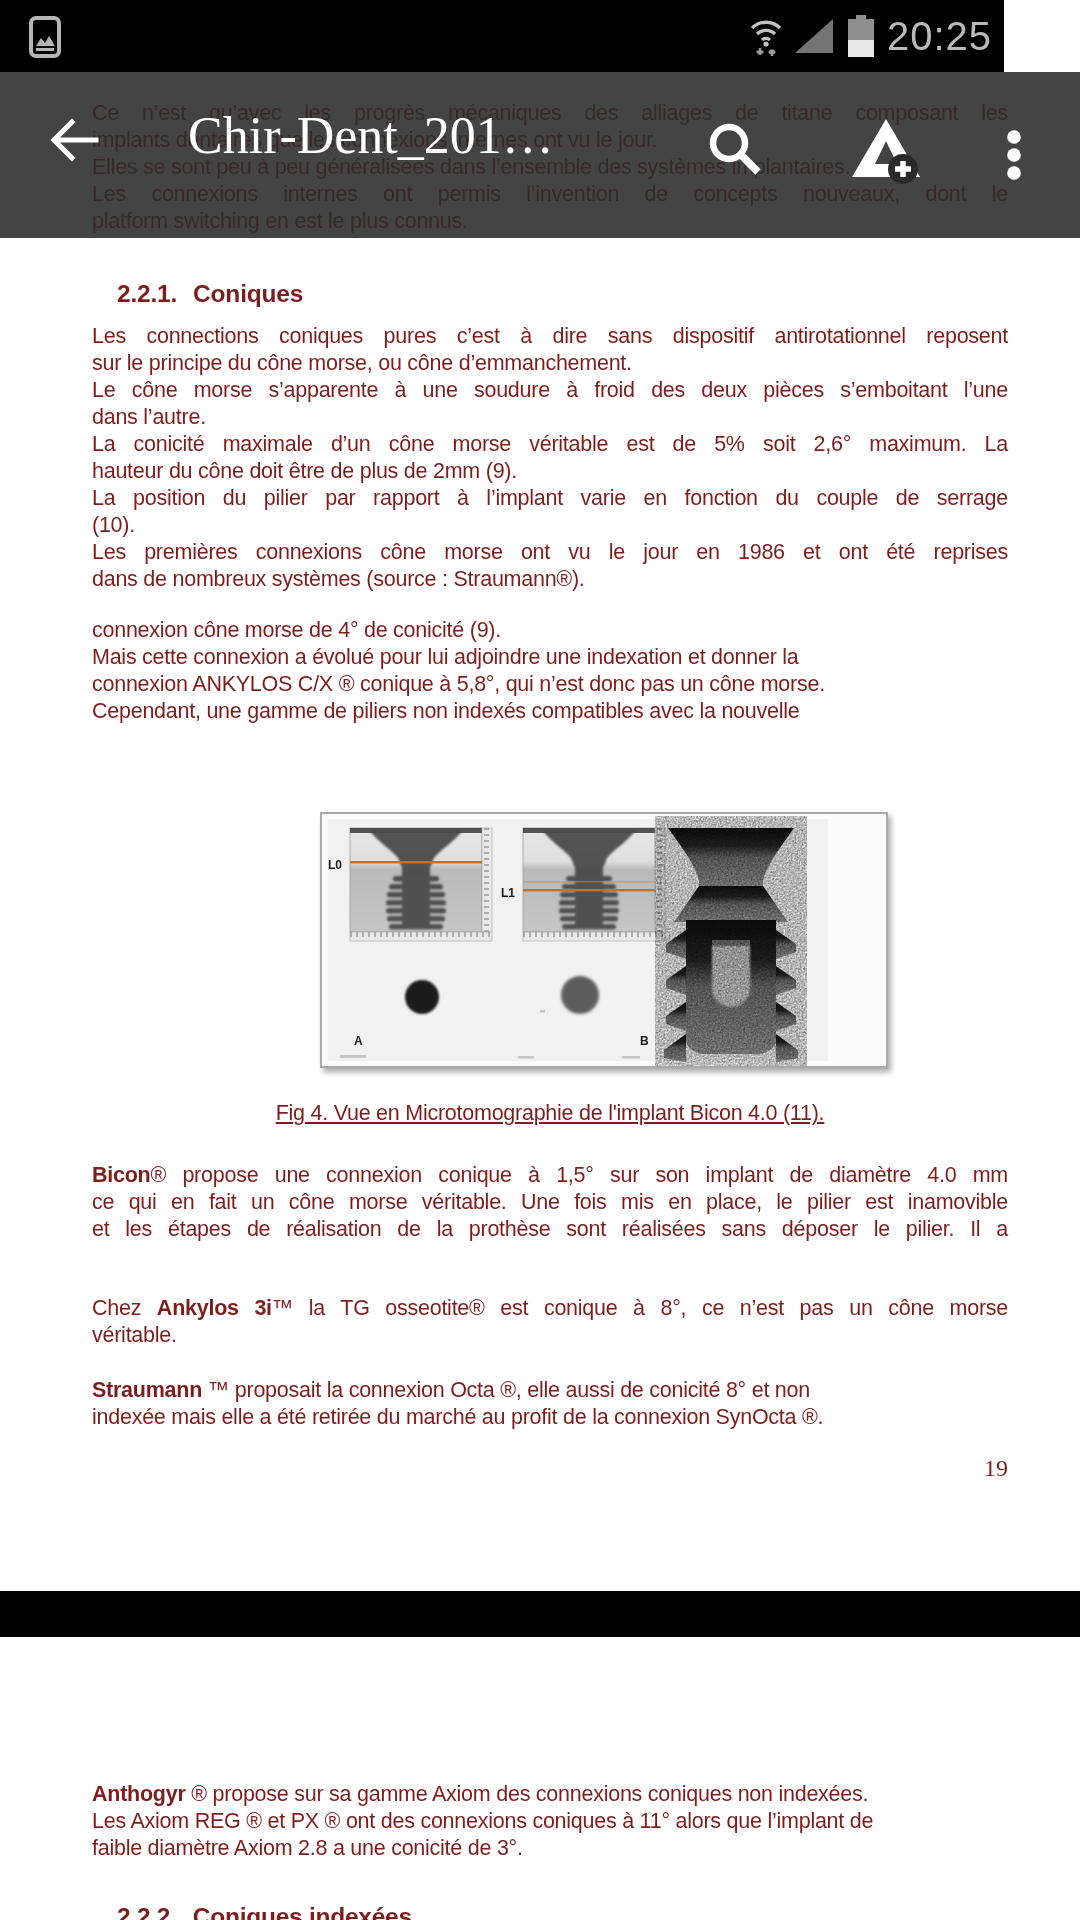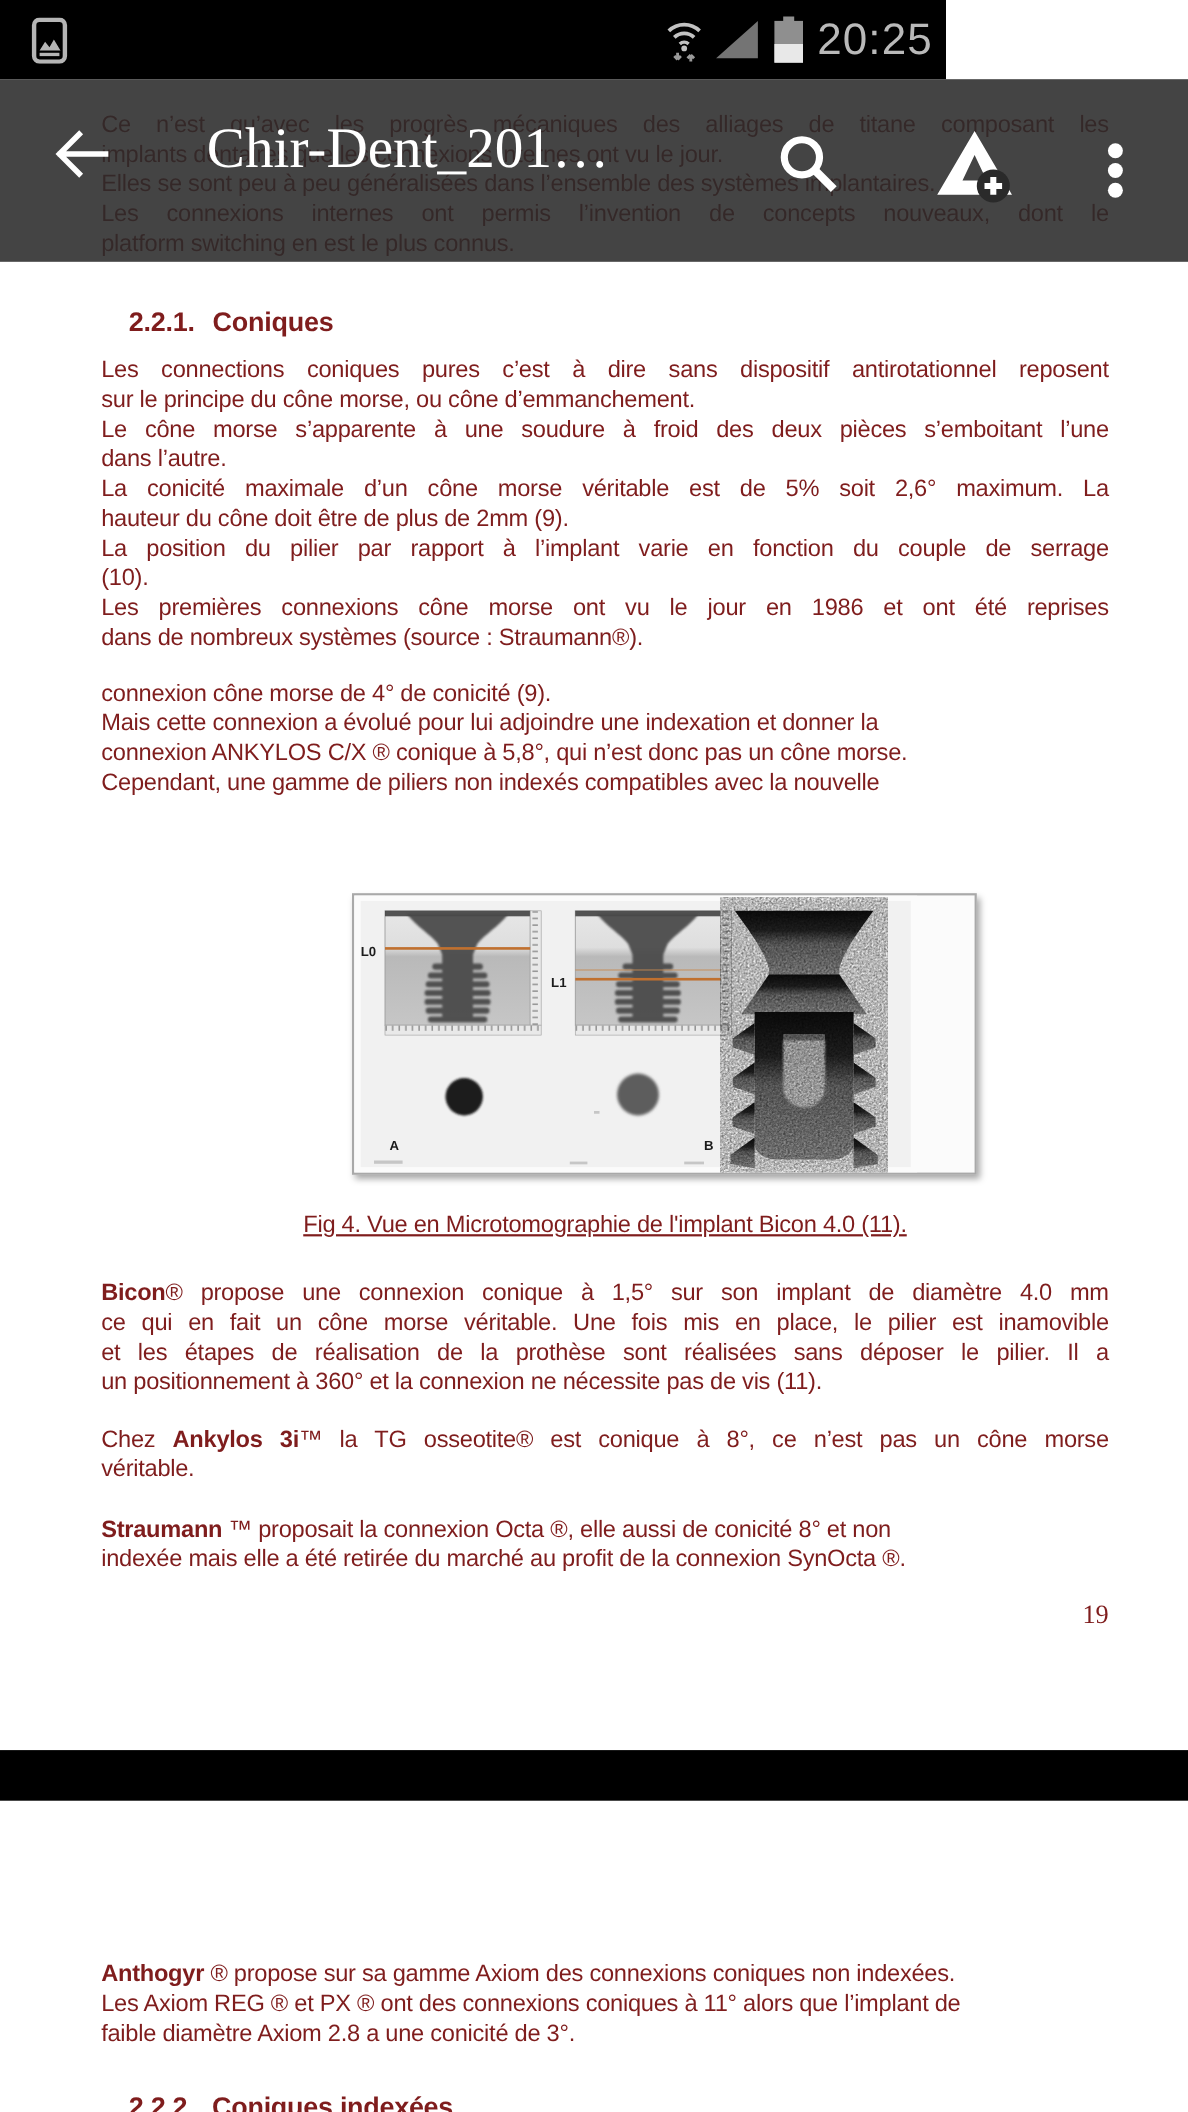--- a/index.html
+++ b/index.html
@@ -1,19 +1,19 @@
 <!DOCTYPE html>
 <html><head>
 <meta charset="utf-8">
 <style>
   html,body{margin:0;padding:0;background:#000;}
   #screen{position:relative;width:1080px;height:1920px;background:#ffffff;overflow:hidden;
           font-family:"Liberation Sans","DejaVu Sans",sans-serif;}
   
-  #statusbar{position:absolute;left:0;top:0;width:860px;height:72px;background:#000;}
+  #statusbar{position:absolute;left:0;top:0;width:1004px;height:72px;background:#000;}
   .sb-right{position:absolute;right:12px;top:0;height:72px;display:flex;align-items:center;gap:10px;}
   #time{font-size:40px;color:#b9b9b9;letter-spacing:1px;}
   
   #appbar{position:absolute;left:0;top:72px;width:1080px;height:166px;background:rgba(42,42,42,0.88);z-index:30;font-family:Liberation Serif, serif;}
   #appbar-title{position:absolute;left:188px;top:34px;color:#fff;font-size:52px;font-weight:400;white-space:nowrap;}
   .bar-btn{position:absolute;background:none;border:none;padding:0;cursor:pointer;}
   
   .tblock{position:absolute;left:92px;width:916px;color:#7f1d1d;font-size:21.5px;line-height:27px;letter-spacing:-0.25px;}
   .ln{white-space:nowrap;}
   .just{text-align:justify;text-align-last:justify;}
@@ -214,21 +214,20 @@
         </g>
       </svg>
     </div>
 
     <div id="fig-caption" class="tblock">Fig 4. Vue en Microtomographie de l'implant Bicon 4.0 (11).</div>
 
     <div id="para3" class="tblock">
         <div class="ln just"><b>Bicon</b><span>® propose une connexion conique à 1,5° sur son implant de diamètre 4.0 mm</span></div>
         <div class="ln just"><span>ce qui en fait un cône morse véritable. Une fois mis en place, le pilier est inamovible</span></div>
         <div class="ln just"><span>et les étapes de réalisation de la prothèse sont réalisées sans déposer le pilier. Il a</span></div>
-        <div class="ln"><span>un positionnement à 360° et la connexion ne nécessite pas de vis (11).</span></div>
       </div>
     <div id="para4" class="tblock">
         <div class="ln just"><span>Chez </span><b>Ankylos 3i</b><span>™ la TG osseotite® est conique à 8°, ce n’est pas un cône morse</span></div>
         <div class="ln"><span>véritable.</span></div>
       </div>
     <div id="para5" class="tblock">
         <div class="ln"><b>Straumann</b><span> ™ proposait la connexion Octa ®, elle aussi de conicité 8° et non</span></div>
         <div class="ln"><span>indexée mais elle a été retirée du marché au profit de la connexion SynOcta ®.</span></div>
       </div>
 

